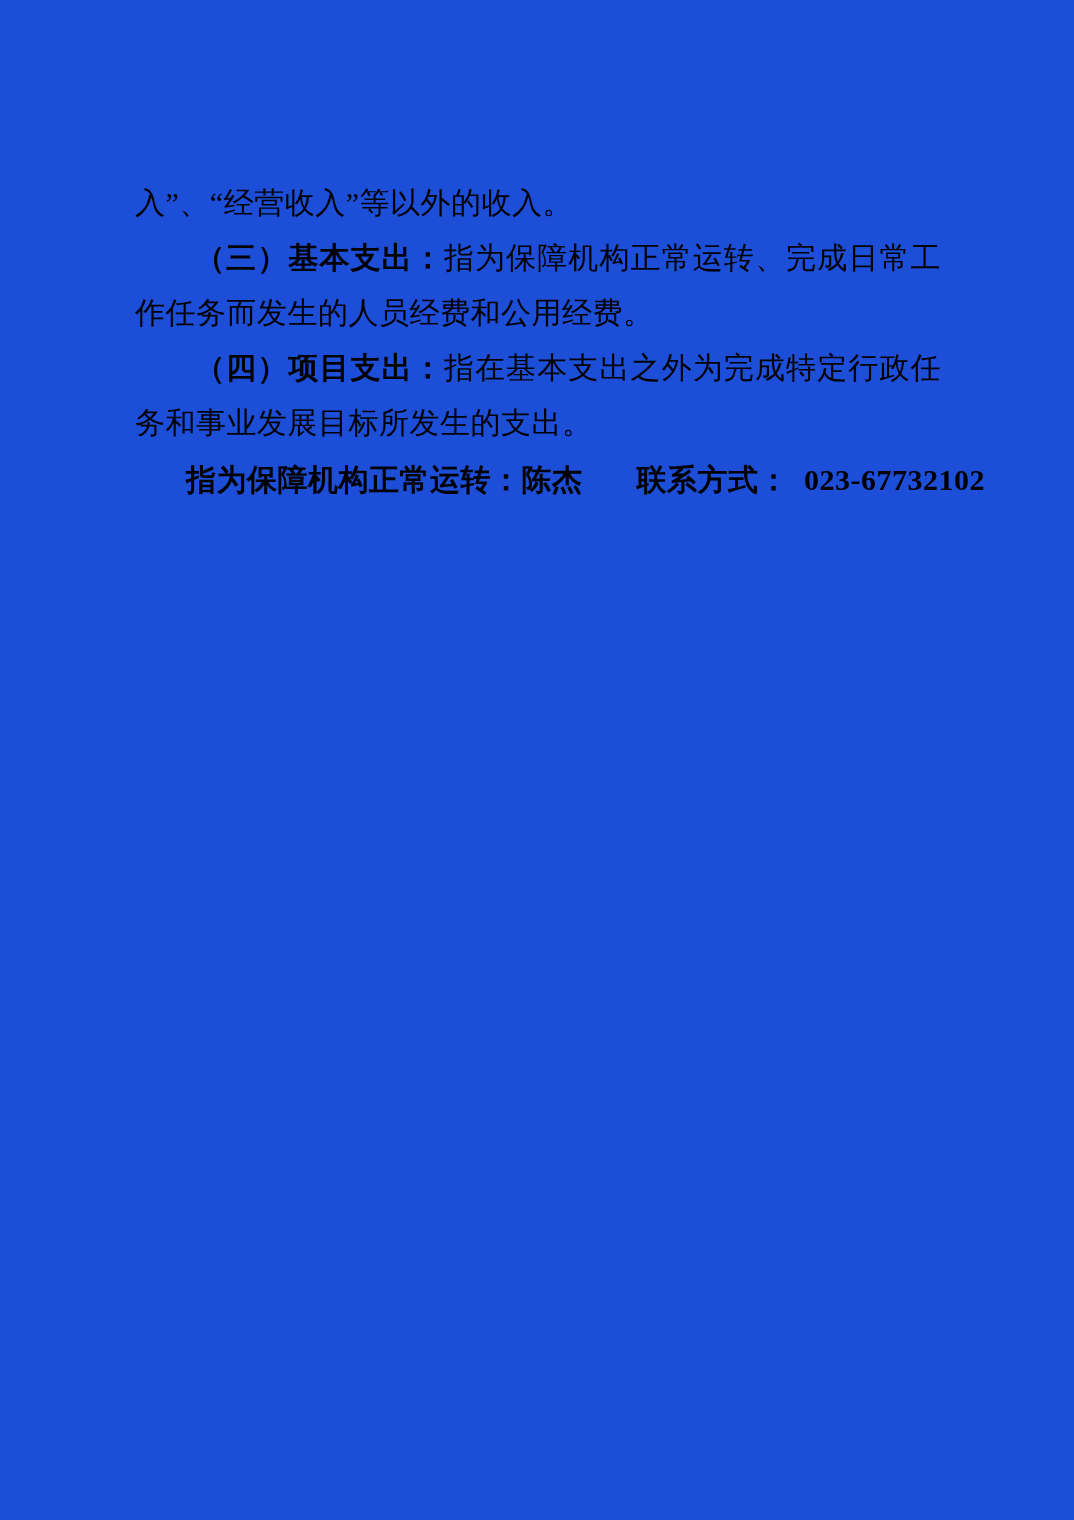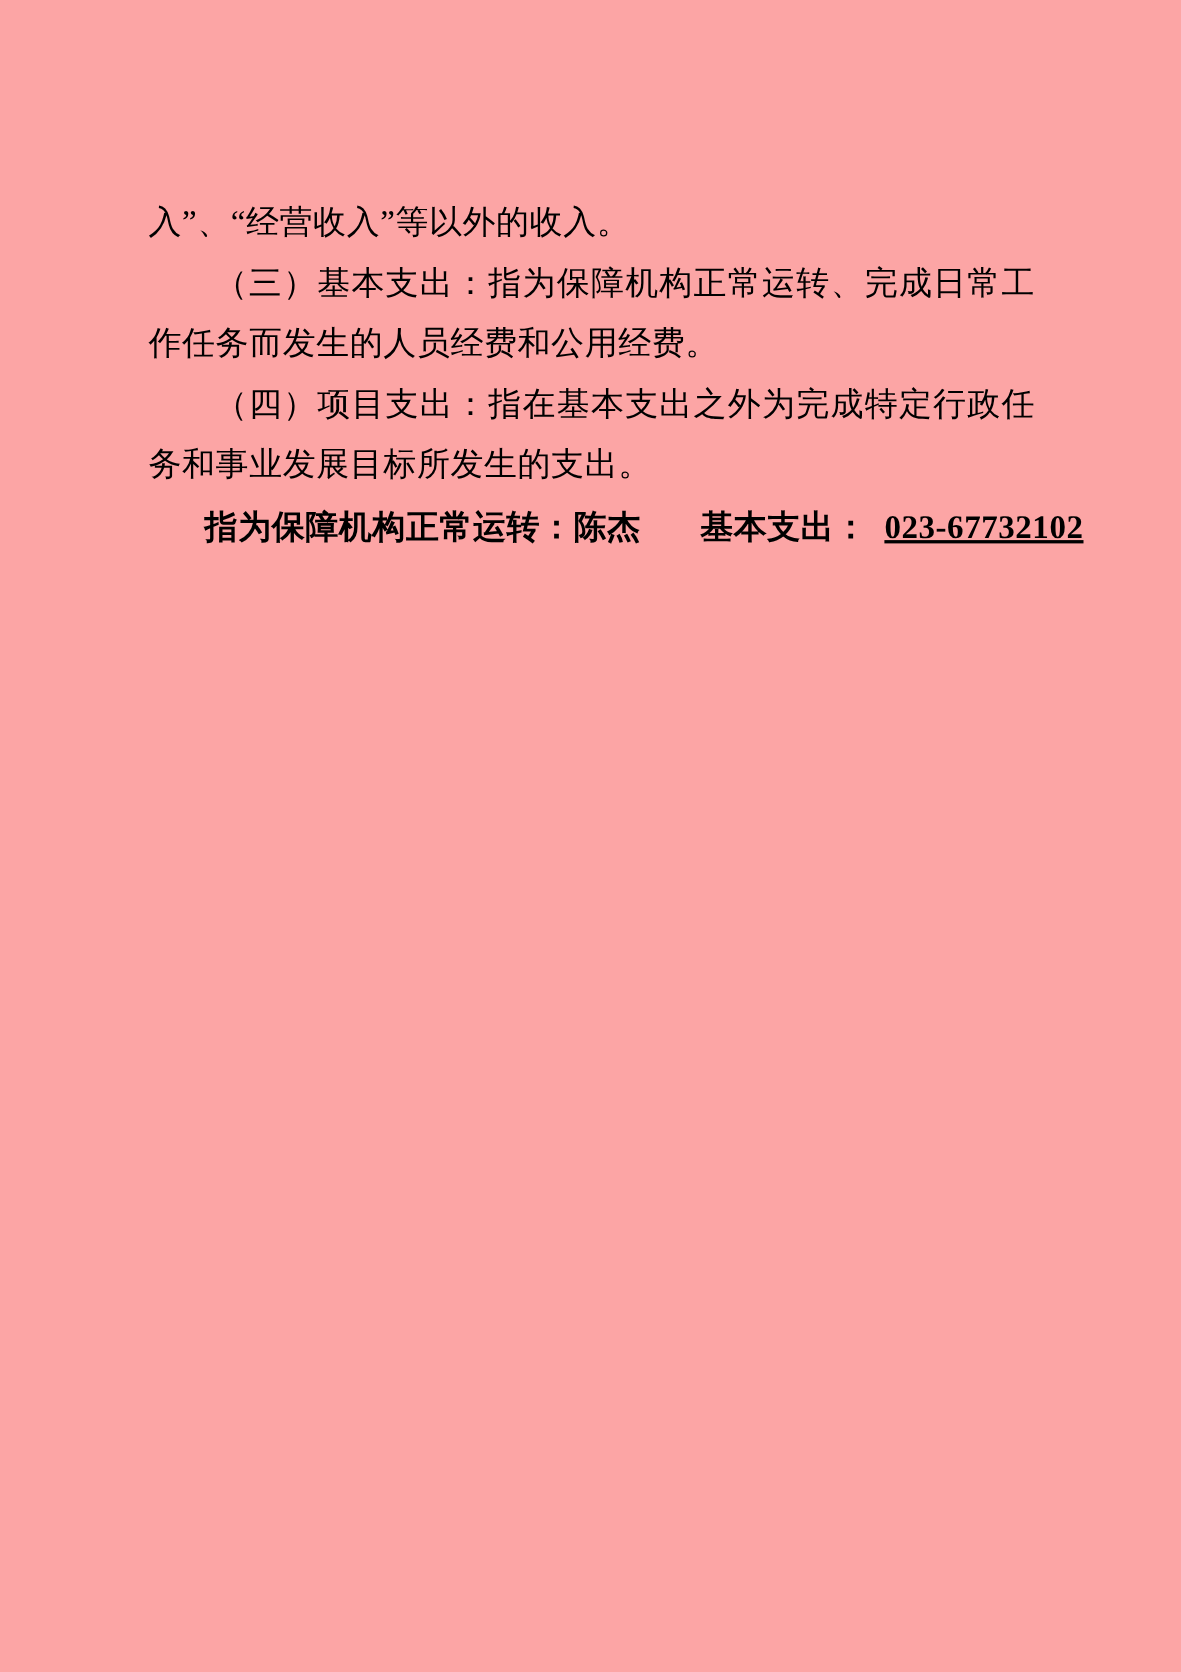--- a/index.html
+++ b/index.html
@@ -9,21 +9,21 @@
     height: 1520px;
     background: #ffffff;
     font-family: "Liberation Serif", serif;
     color: #000000;
   }
 
   .page {
     position: relative;
     width: 1074px;
     height: 1520px;
-    background: #fca5a5;
+    background: #1d4ed8;
     overflow: hidden;
   }
 
   .content {
     position: absolute;
     left: 135px;
     top: 175px;
     width: 806px;
   }
 
@@ -37,41 +37,40 @@
 
   .para {
     text-indent: 2em;
   }
 
   .continuation {
     text-indent: 0;
   }
 
   .para-label {
-    font-weight: normal;
+    font-weight: bold;
   }
 
   .contact-line {
     margin-top: 2px;
     font-size: 30px;
     line-height: 58px;
     font-weight: bold;
     text-indent: 1.7em;
     white-space: nowrap;
   }
 
   .contact-method-label {
     margin-left: 1.8em;
   }
 
   .contact-phone {
     margin-left: 0.5em;
     font-family: "Liberation Serif", serif;
     font-weight: bold;
-    text-decoration: underline;
   }
 </style>
 </head>
 <body>
 
 <div class="page">
   <div class="content">
 
     <p class="continuation">
       <span>入”、“经营收入”等以外的收入。</span>
@@ -80,17 +79,17 @@
     <p class="para">
       <span class="para-label">（三）基本支出：</span><span>指为保障机构正常运转、完成日常工作任务而发生的人员经费和公用经费。</span>
     </p>
 
     <p class="para">
       <span class="para-label">（四）项目支出：</span><span>指在基本支出之外为完成特定行政任务和事业发展目标所发生的支出。</span>
     </p>
 
 
     <p class="contact-line">
-      <span>指为保障机构正常运转：</span><span>陈杰</span><span class="contact-method-label">基本支出：</span><span class="contact-phone">023-67732102</span>
+      <span>指为保障机构正常运转：</span><span>陈杰</span><span class="contact-method-label">联系方式：</span><span class="contact-phone">023-67732102</span>
     </p>
 
   </div>
 </div>
 
 </body></html>

